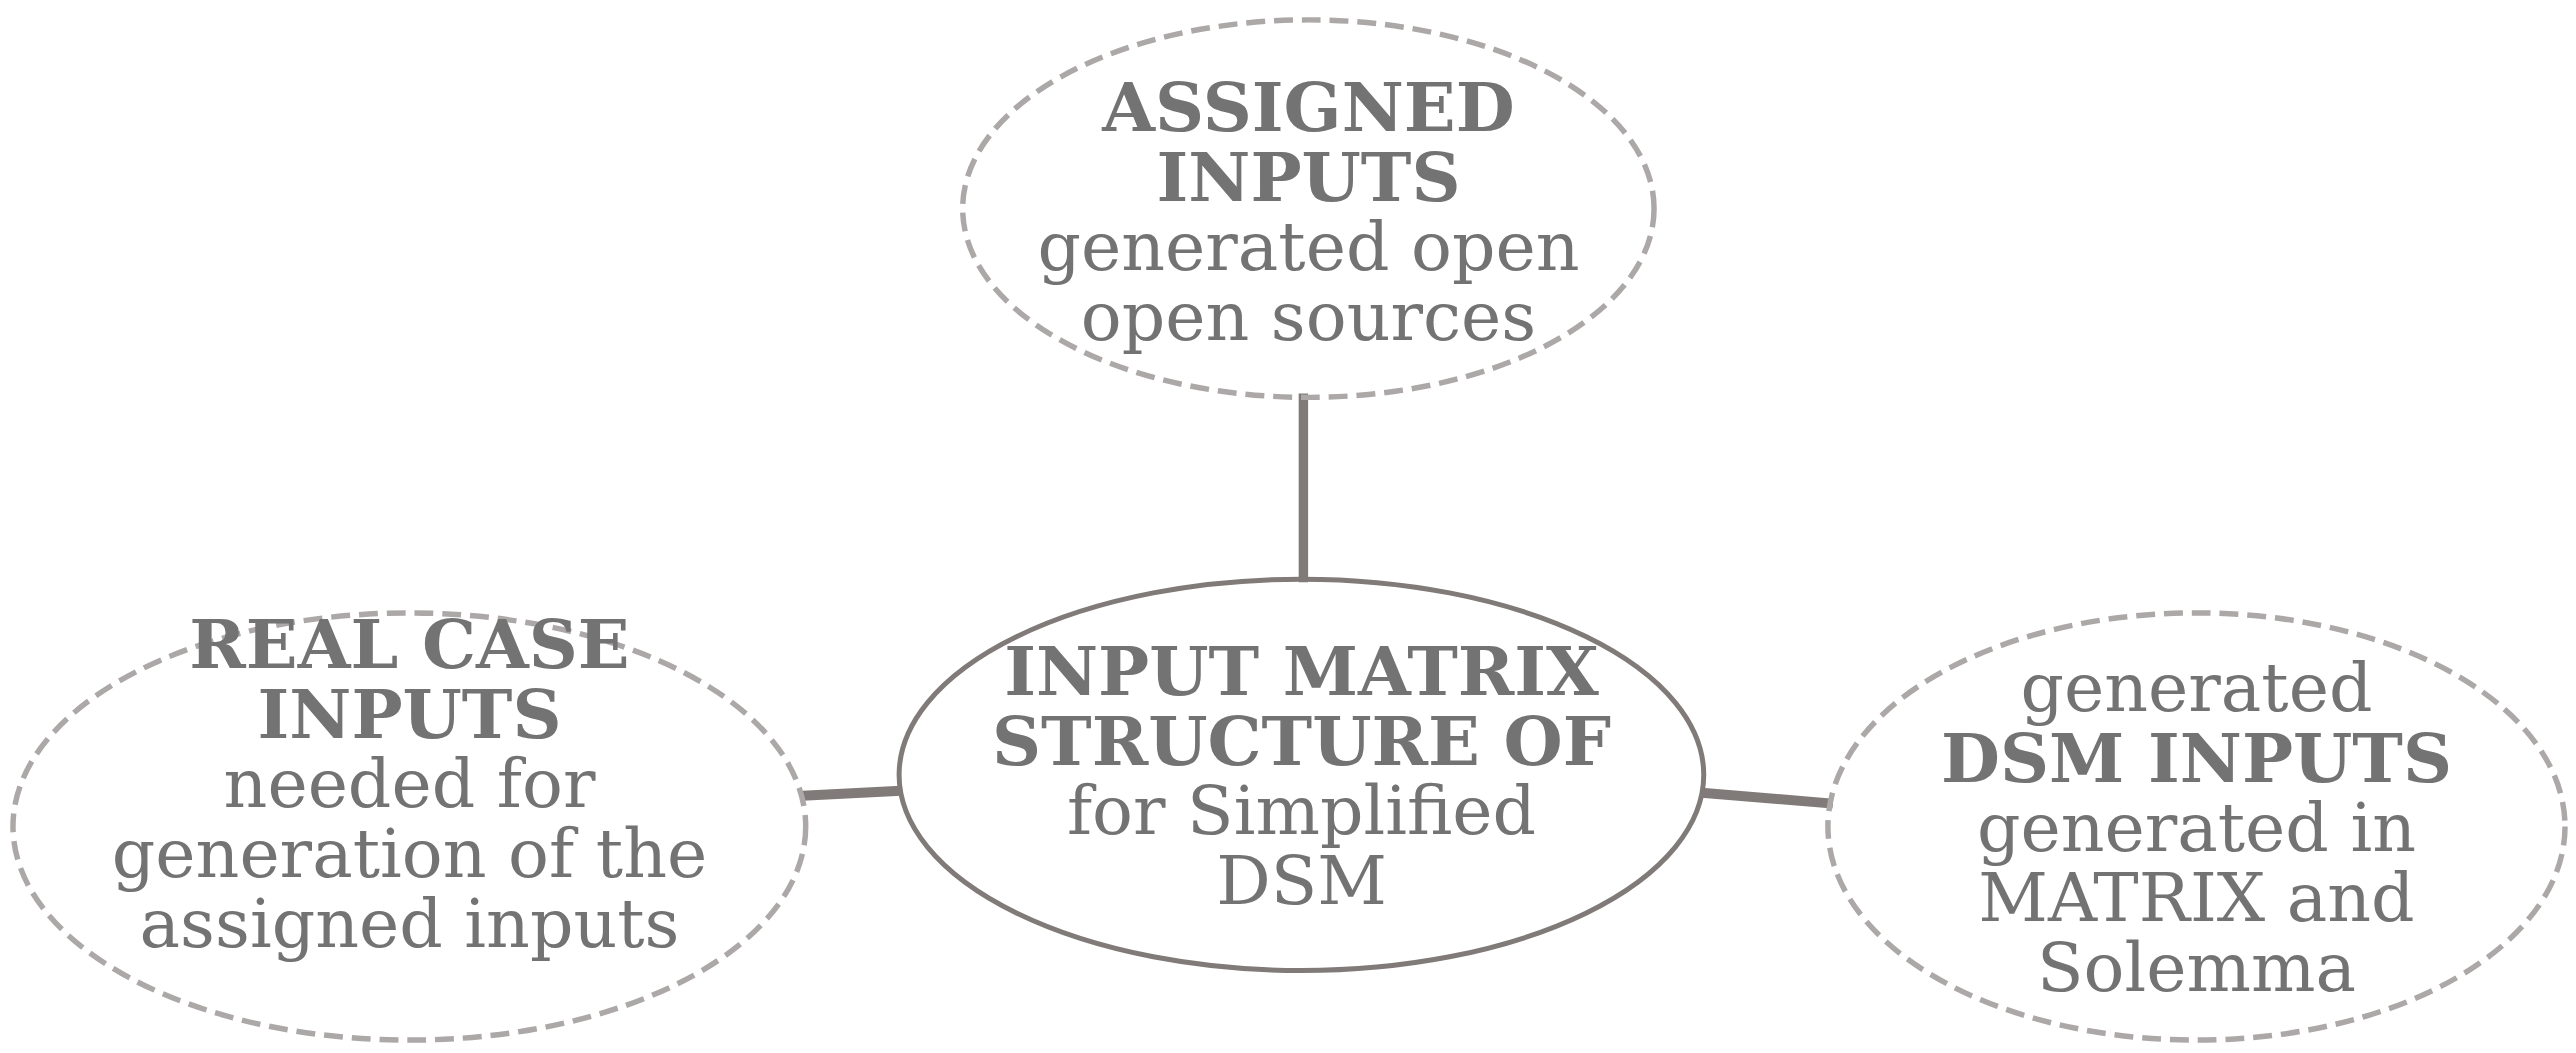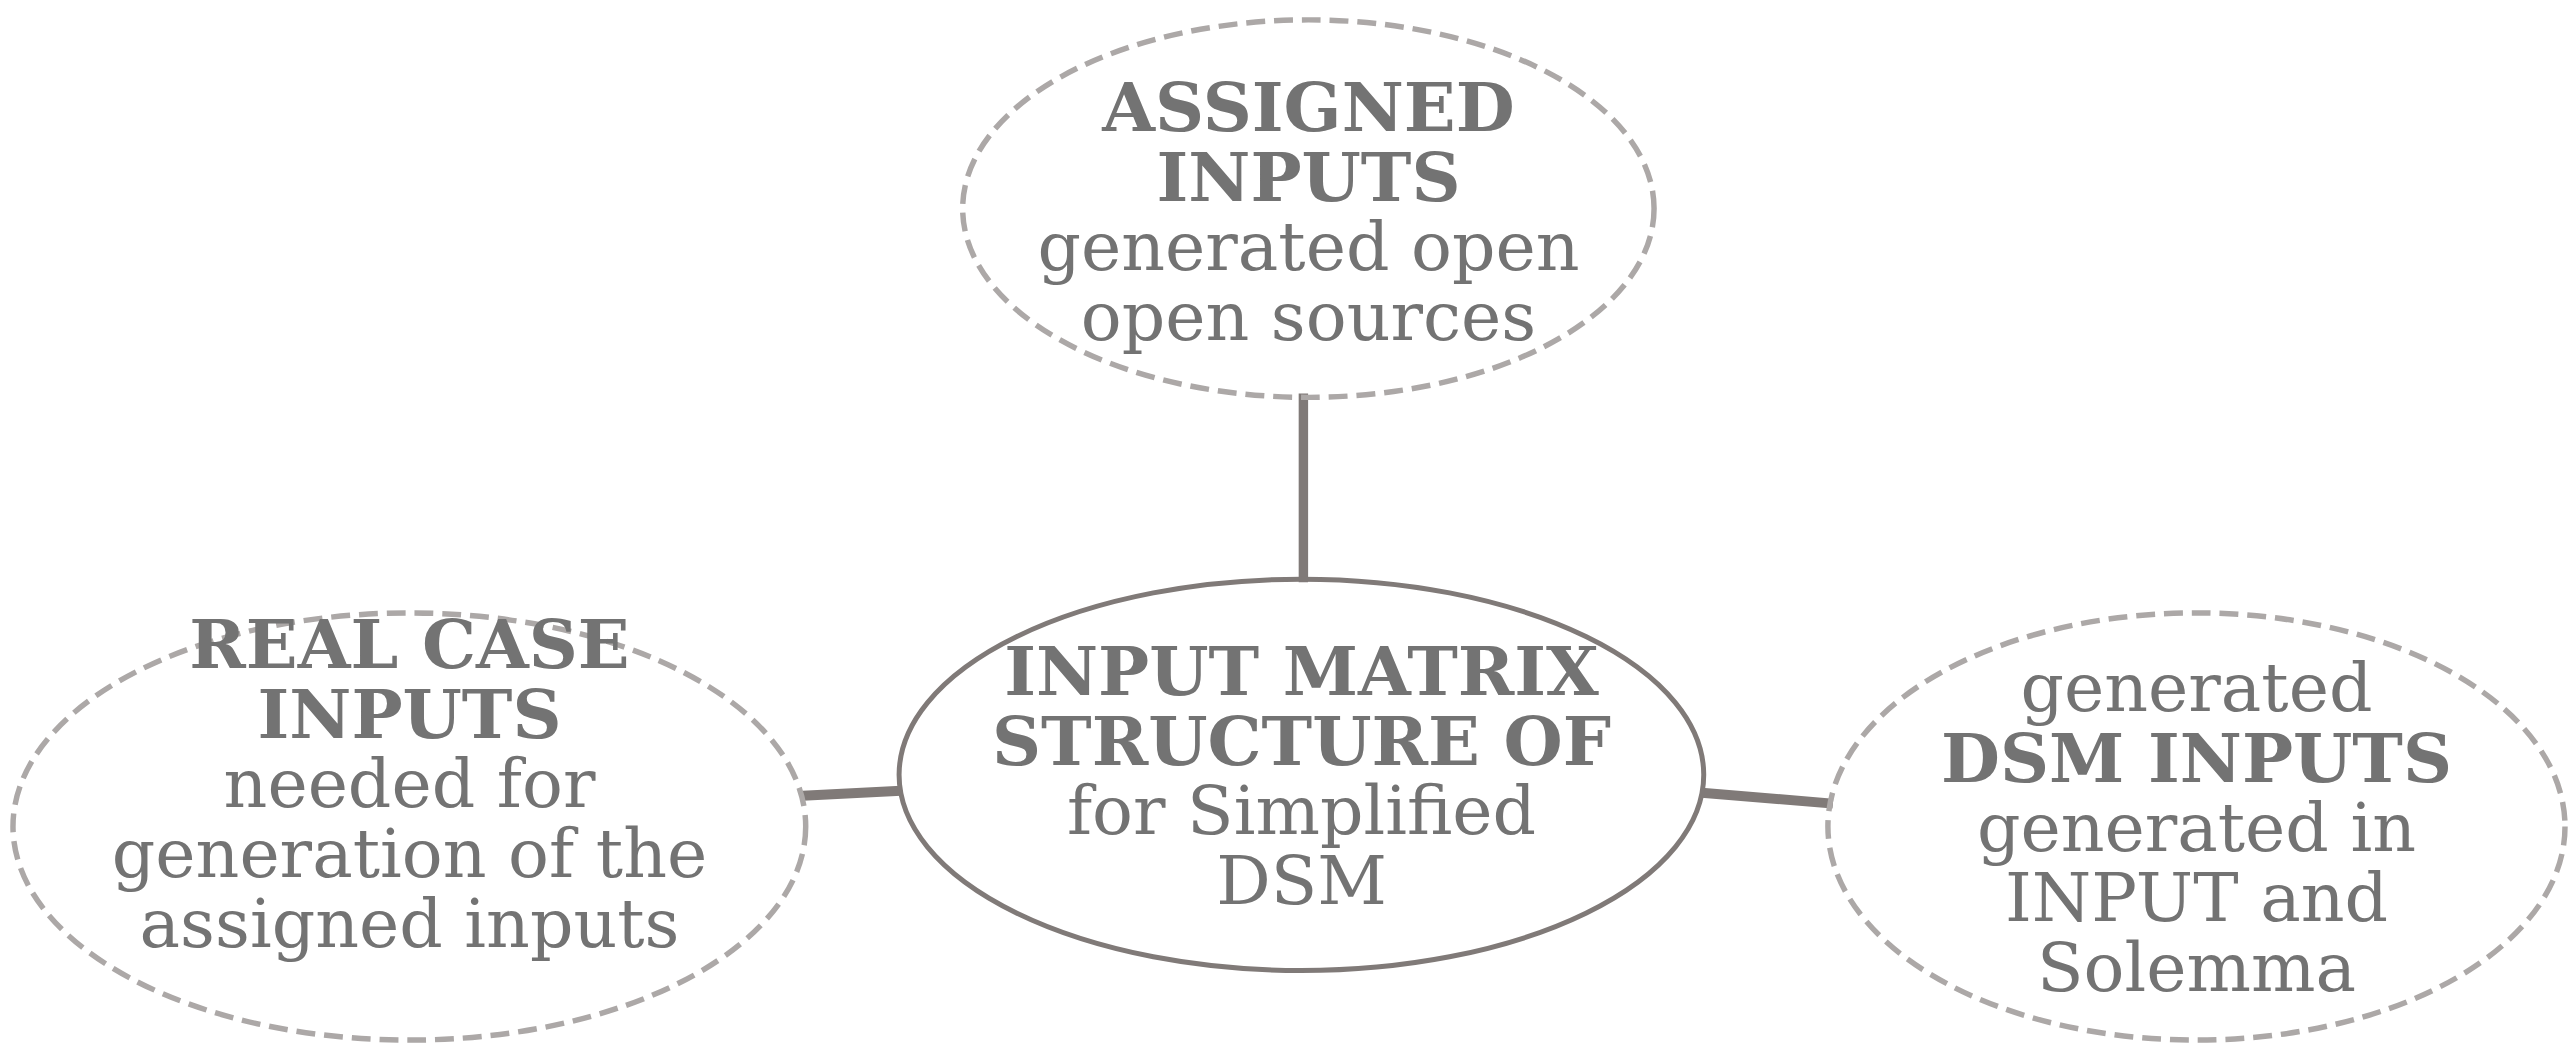--- a/index.html
+++ b/index.html
@@ -75,18 +75,18 @@
     <div class="line bold">INPUTS</div>
     <div class="line">needed for</div>
     <div class="line">generation of the</div>
     <div class="line">assigned inputs</div>
   </div>
 
   <div id="right-node-text" class="node-text">
     <div class="line">generated</div>
     <div class="line bold">DSM INPUTS</div>
     <div class="line">generated in</div>
-    <div class="line">INPUT and</div>
+    <div class="line">MATRIX and</div>
     <div class="line">Solemma</div>
   </div>
 
 </div>
 
 
 </body></html>

